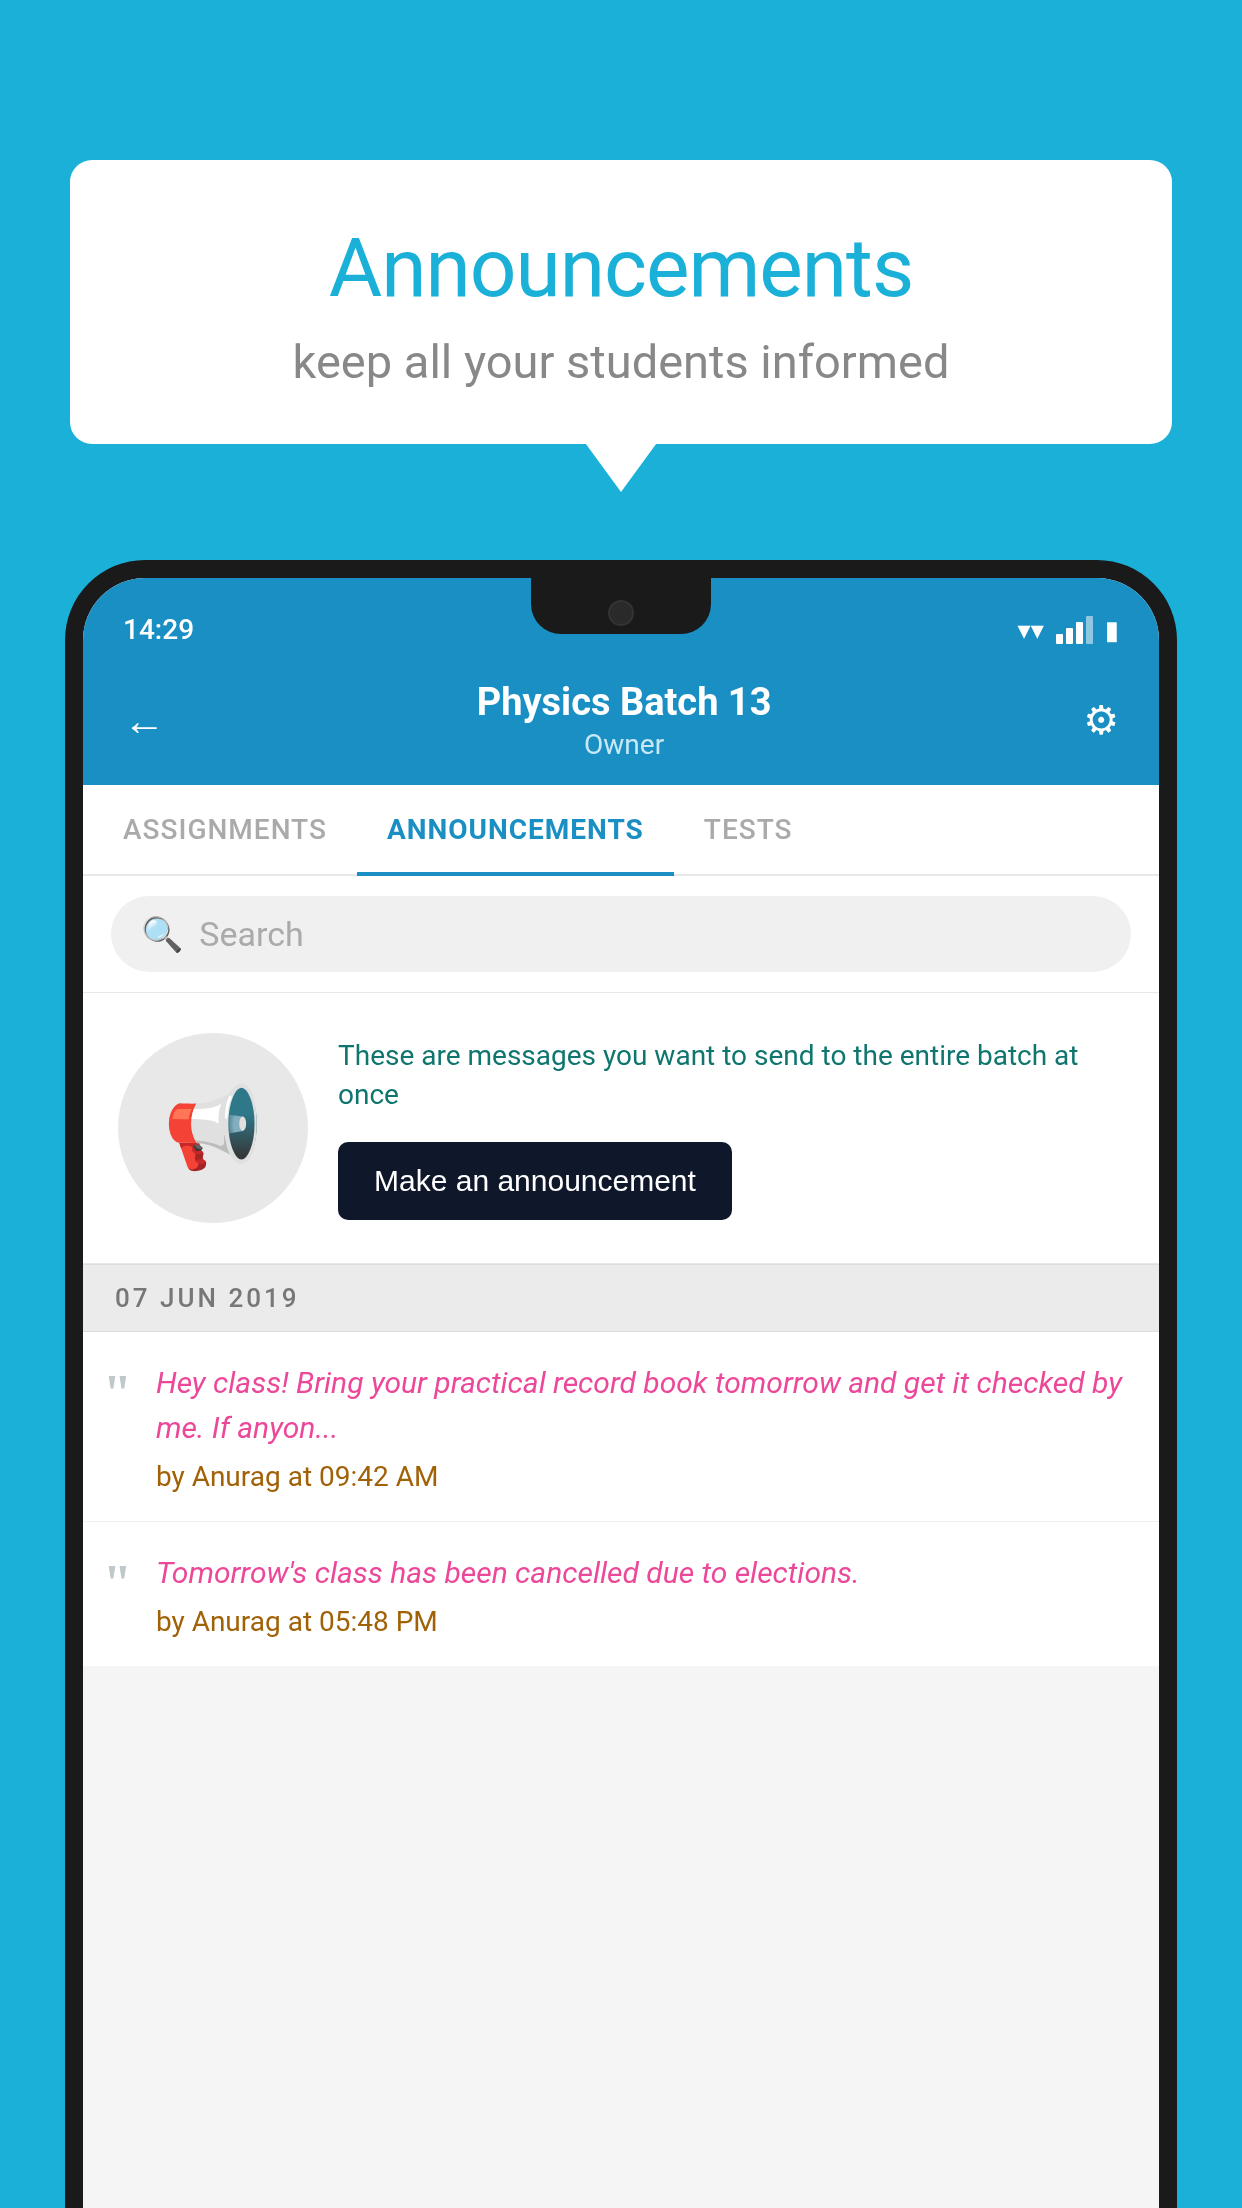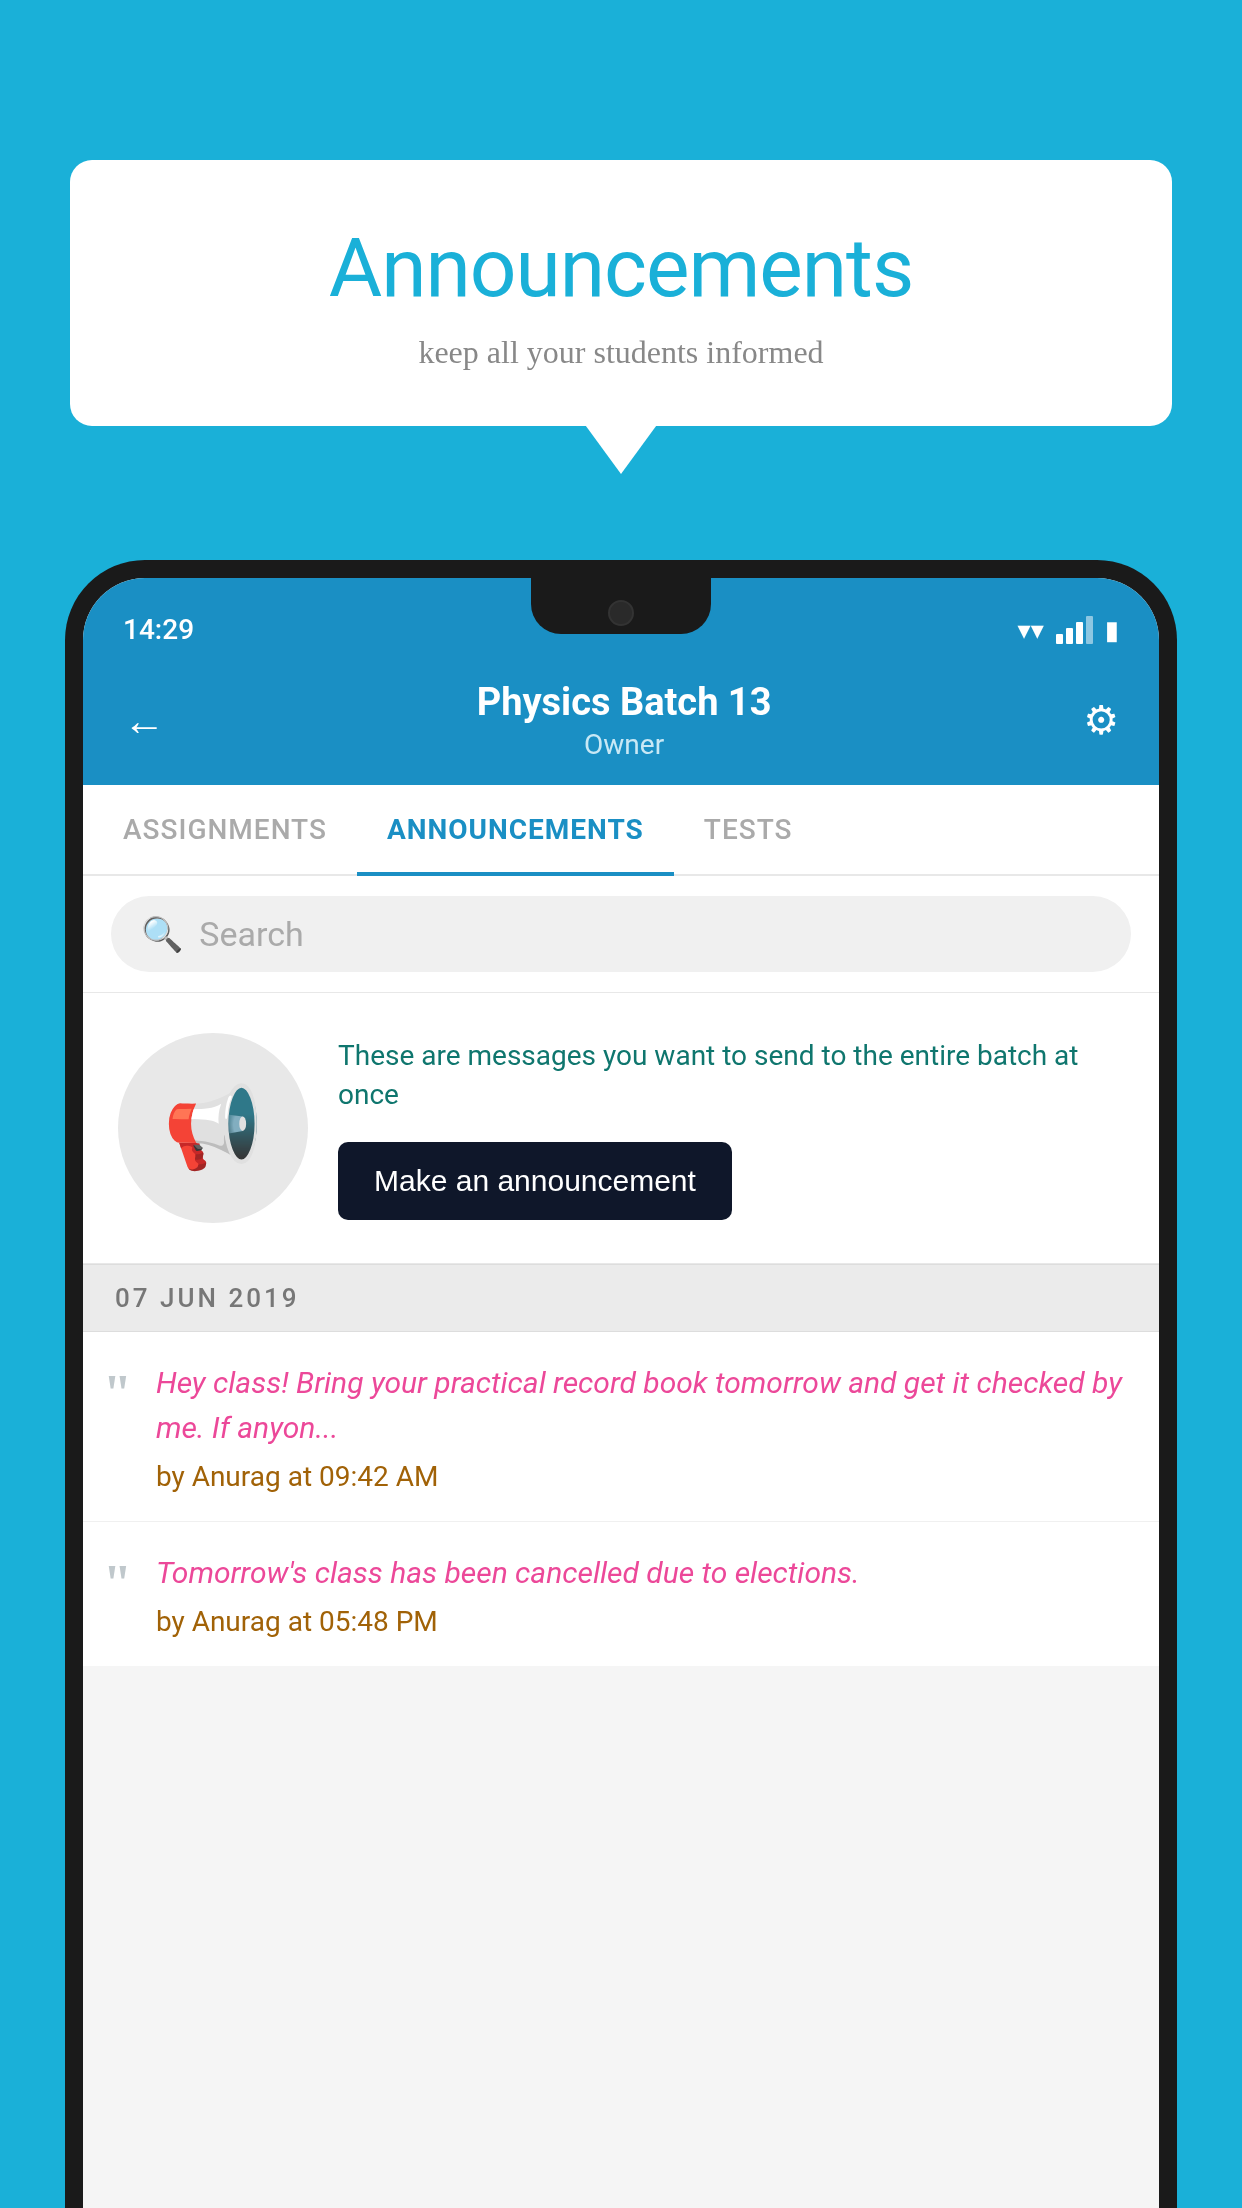--- a/index.html
+++ b/index.html
@@ -42,24 +42,23 @@
 
     .speech-bubble-title {
       font-size: 82px;
       color: #1ab0d8;
       font-weight: 400;
       margin-bottom: 18px;
       letter-spacing: -1px;
     }
 
     .speech-bubble-subtitle {
-      font-size: 32px;
+      font-size: 47px;
       color: #888;
       font-weight: 400;
-      font-family: Liberation Serif, serif;
     }
 
     
     .phone-container {
       position: absolute;
       top: 560px;
       left: 65px;
       right: 65px;
       bottom: 0;
     }

